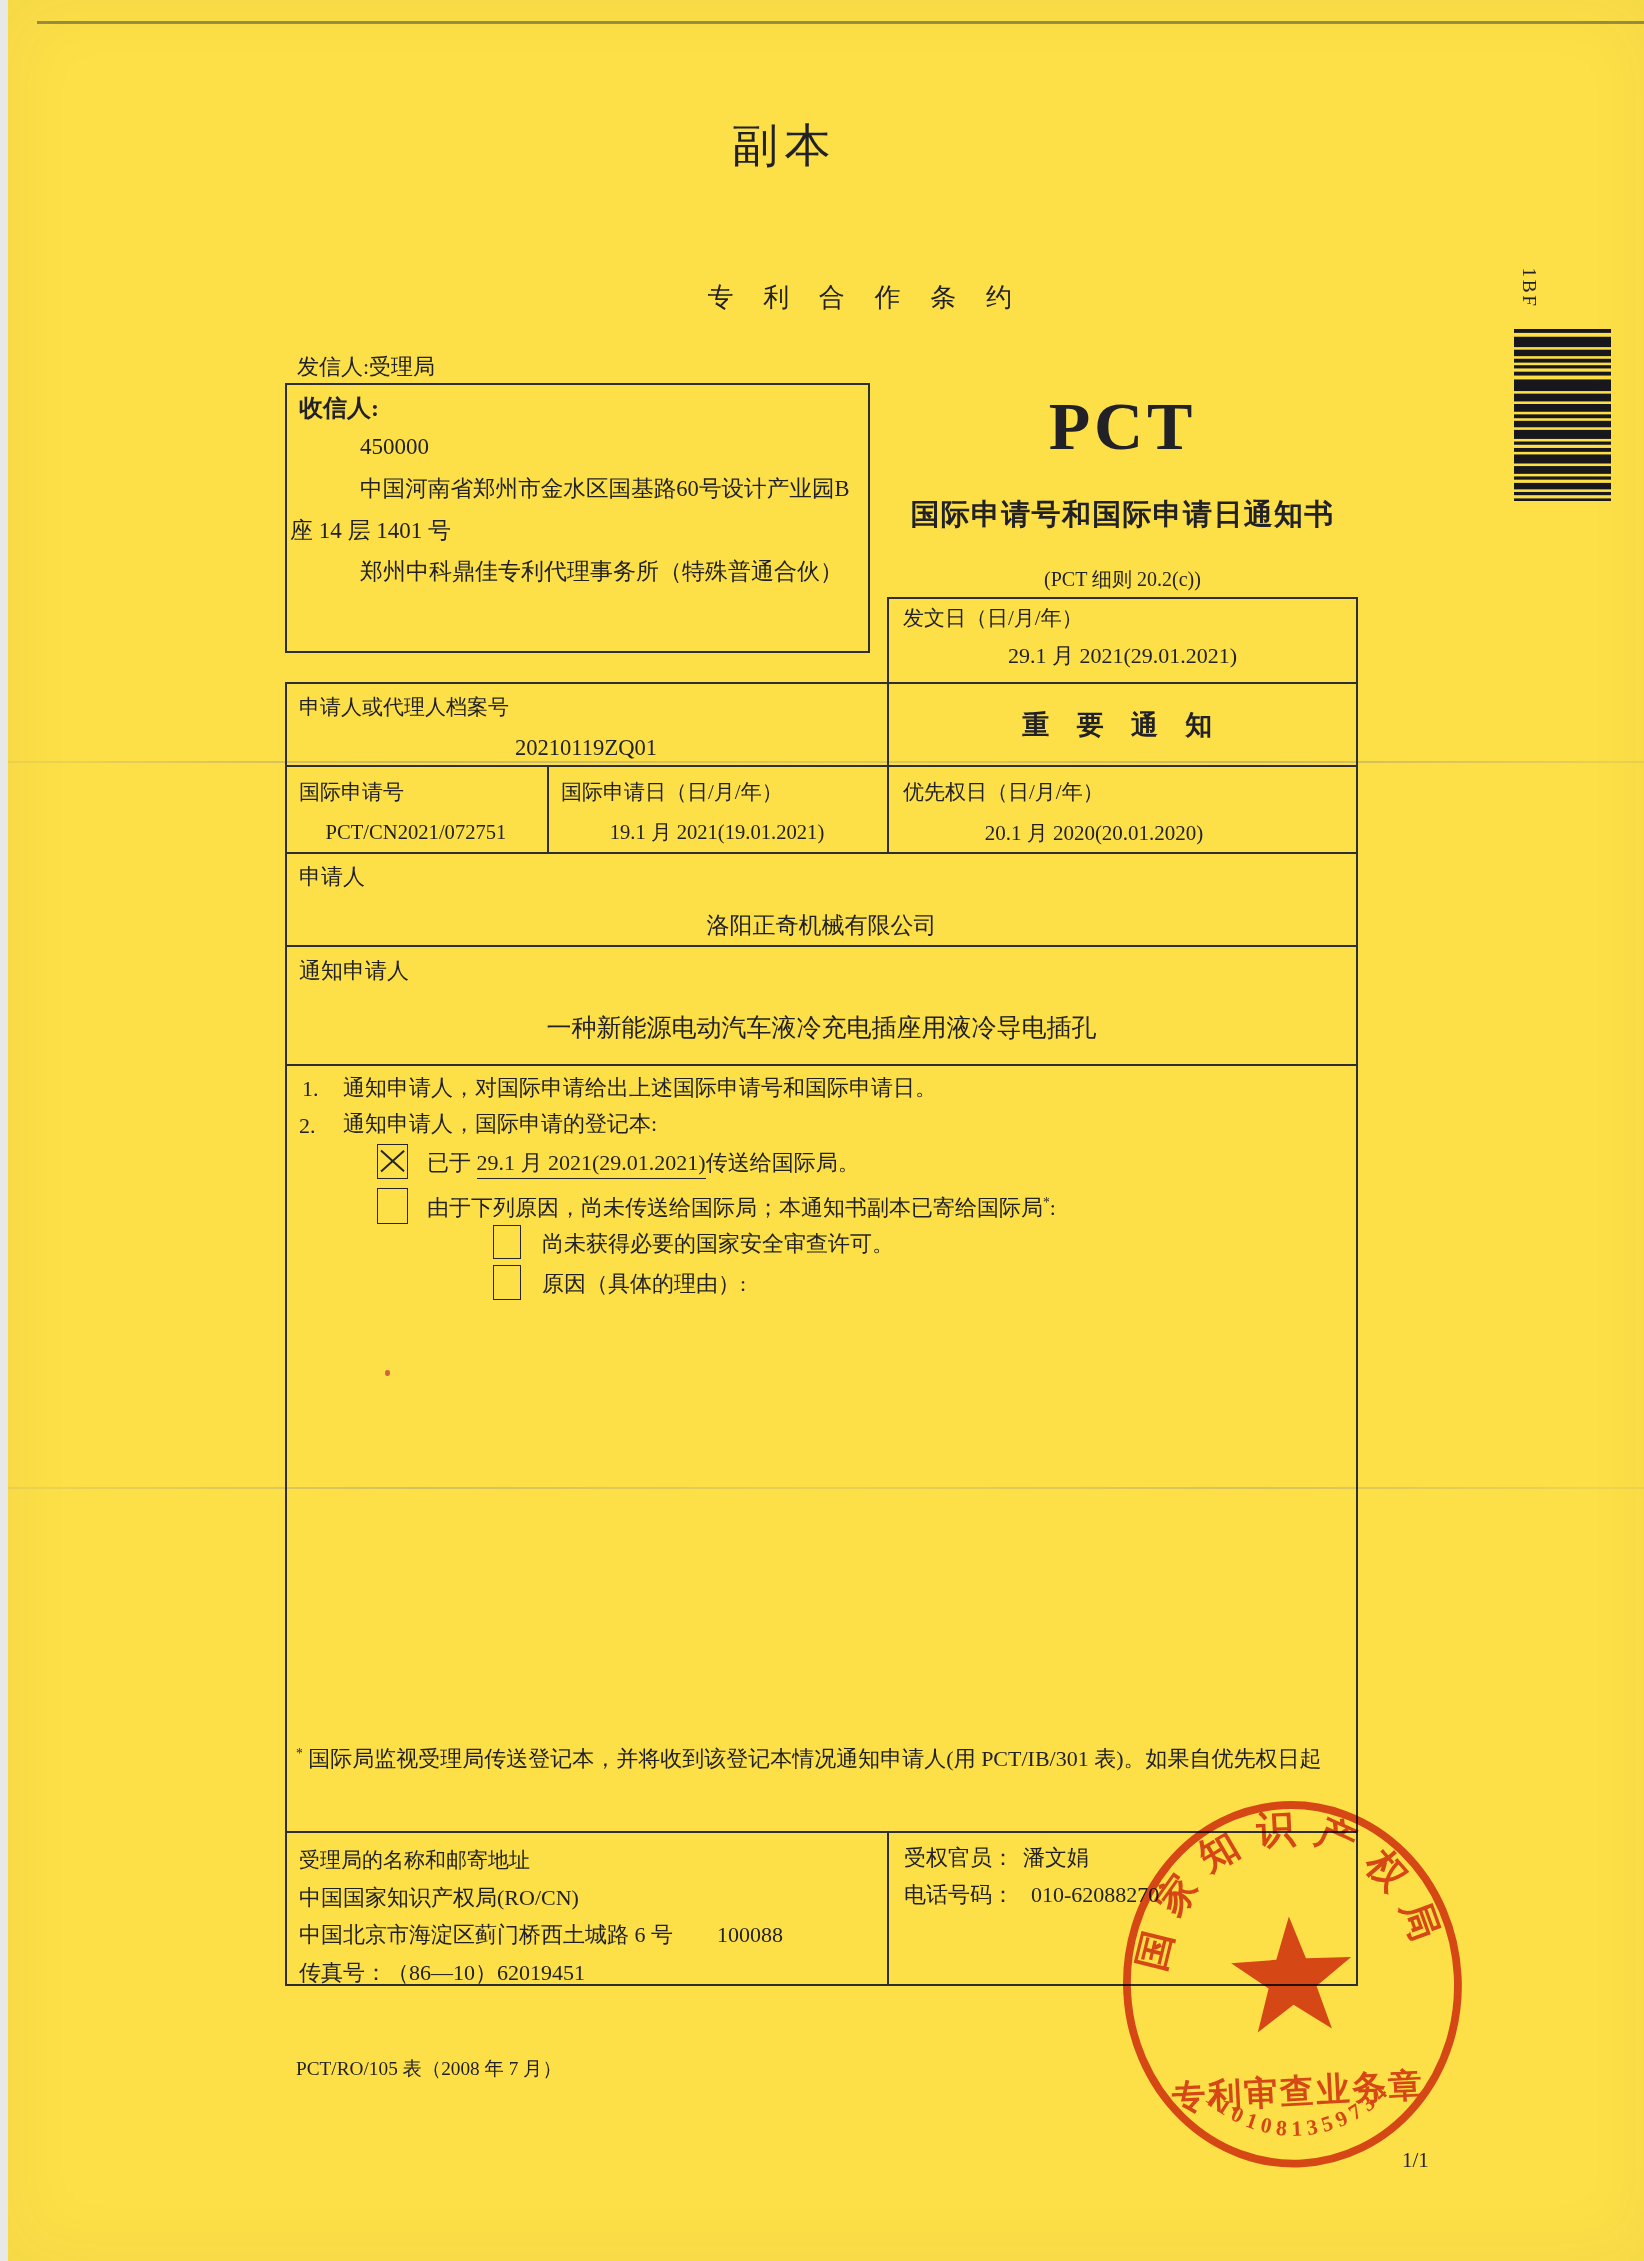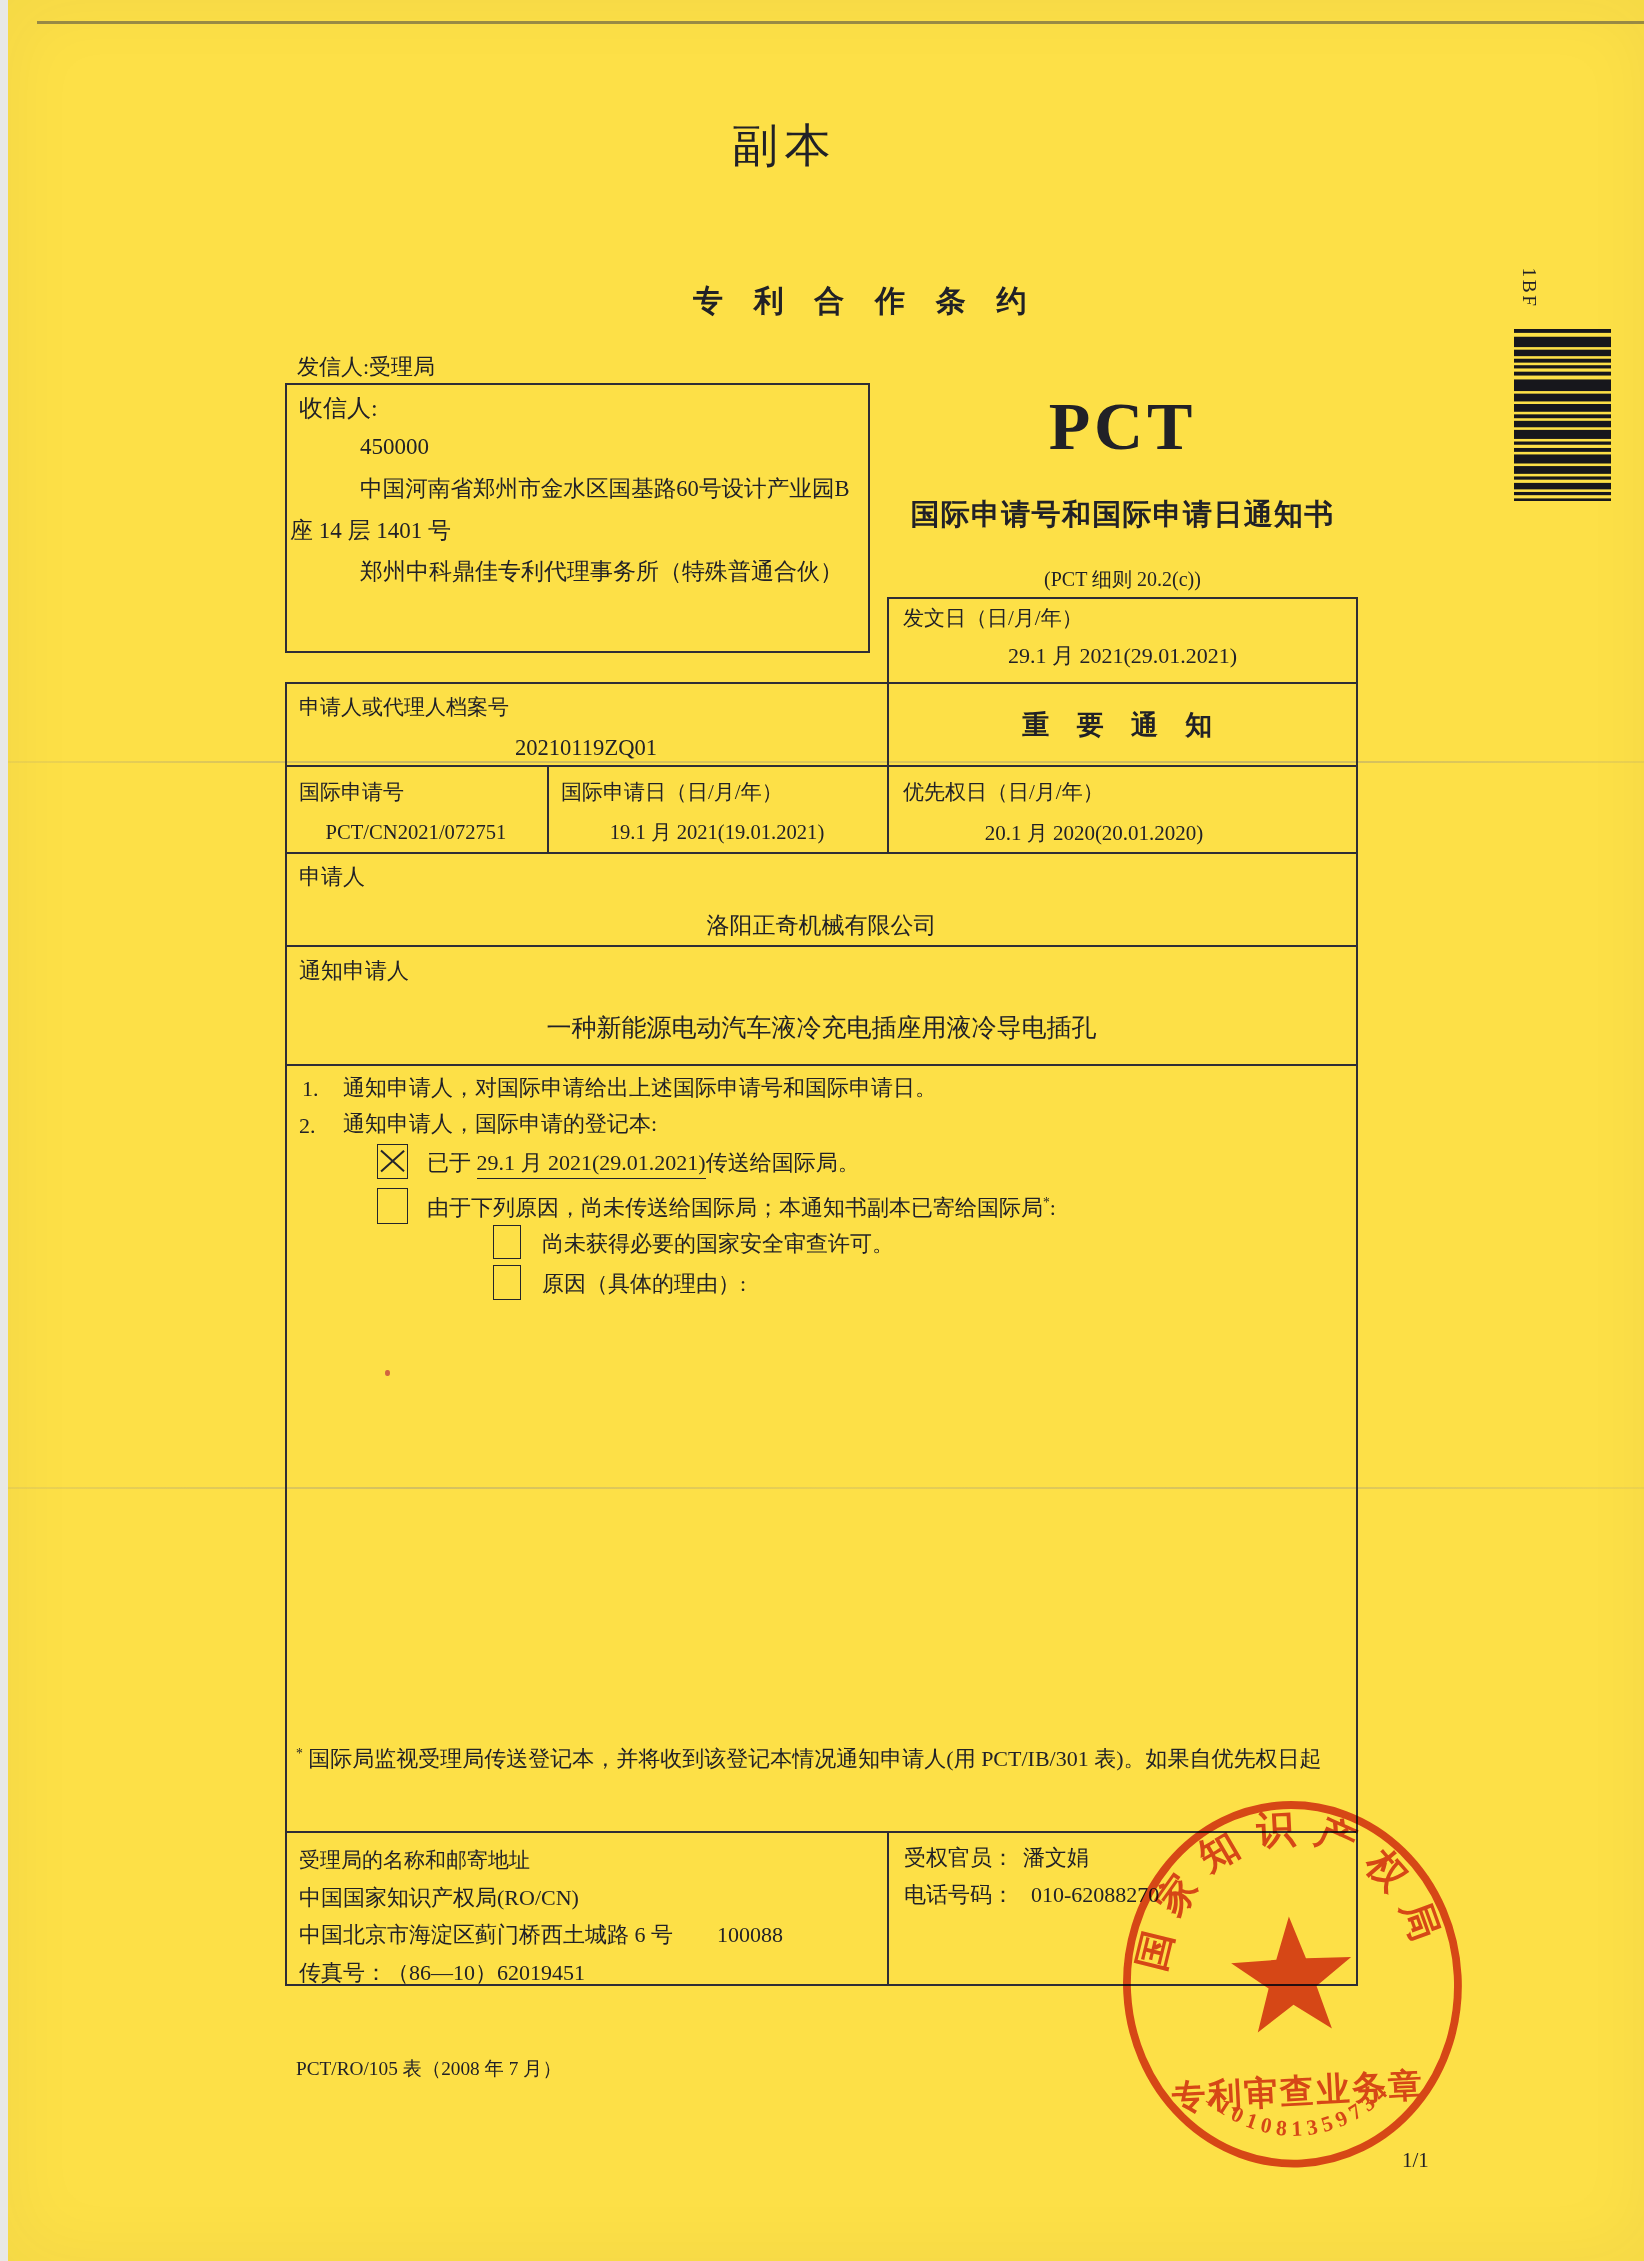--- a/index.html
+++ b/index.html
@@ -32,25 +32,25 @@
 </head>
 <body>
 
 <div class="page">
 
   <div class="t" style="left:29px;top:21px;width:1615px;height:3.2px;background:rgba(55,55,65,.5);"></div>
   <div class="crease" style="top:761px;background:linear-gradient(to right,rgba(120,120,145,.10),rgba(120,120,145,.38),rgba(120,120,145,.22),rgba(120,120,145,.38),rgba(120,120,145,.12));"></div>
   <div class="crease" style="top:1487px;background:linear-gradient(to right,rgba(125,125,150,.12),rgba(125,125,150,.32),rgba(125,125,150,.16),rgba(125,125,150,.30),rgba(125,125,150,.10));"></div>
 
   <div class="t center" style="left:667px;top:117px;width:219px;font-size:46px;letter-spacing:6.4px;">副本</div>
-  <div class="t center" style="left:619px;top:282px;width:477px;font-size:30px;letter-spacing:11.6px;font-weight:bold;">专 利 合 作 条 约</div>
+  <div class="t center" style="left:619px;top:282px;width:477px;font-size:26px;letter-spacing:11.6px;">专 利 合 作 条 约</div>
   <div class="t" style="left:289px;top:353px;font-size:22px;">发信人:受理局</div>
 
   <div class="box" style="left:277px;top:383px;width:585px;height:270px;"></div>
-  <div class="t" style="left:291px;top:393px;font-size:24px;">收信人:</div>
+  <div class="t" style="left:291px;top:393px;font-size:24px;font-weight:bold;">收信人:</div>
   <div class="t" style="left:352px;top:433px;font-size:23px;">450000</div>
   <div class="t" style="left:352px;top:475px;font-size:22.6px;">中国河南省郑州市金水区国基路60号设计产业园B</div>
   <div class="t" style="left:282px;top:517px;font-size:23px;">座 14 层 1401 号</div>
   <div class="t" style="left:352px;top:558px;font-size:23px;">郑州中科鼎佳专利代理事务所（特殊普通合伙）</div>
 
   <div class="t center bold" style="left:879px;top:384px;width:471px;font-size:68px;letter-spacing:3.9px;">PCT</div>
   <div class="t center bold" style="left:860px;top:496px;width:509px;font-size:29px;letter-spacing:1.3px;">国际申请号和国际申请日通知书</div>
   <div class="t center" style="left:879px;top:567px;width:471px;font-size:20px;">(PCT 细则 20.2(c))</div>
 
   <div class="t center" style="left:1489px;top:276px;width:64px;font-size:19.3px;letter-spacing:2.6px;transform:rotate(90deg);">1BF</div>

